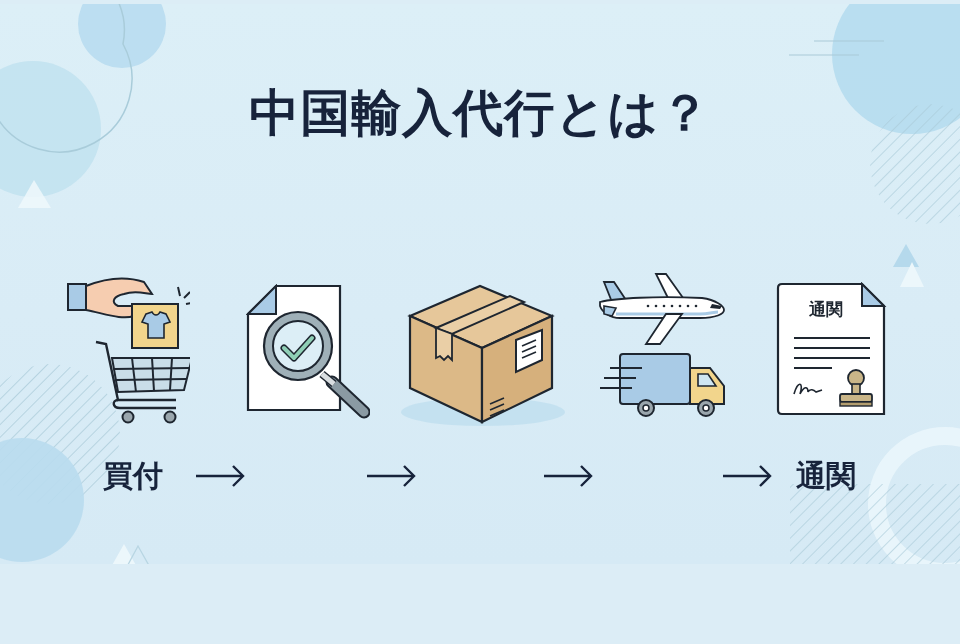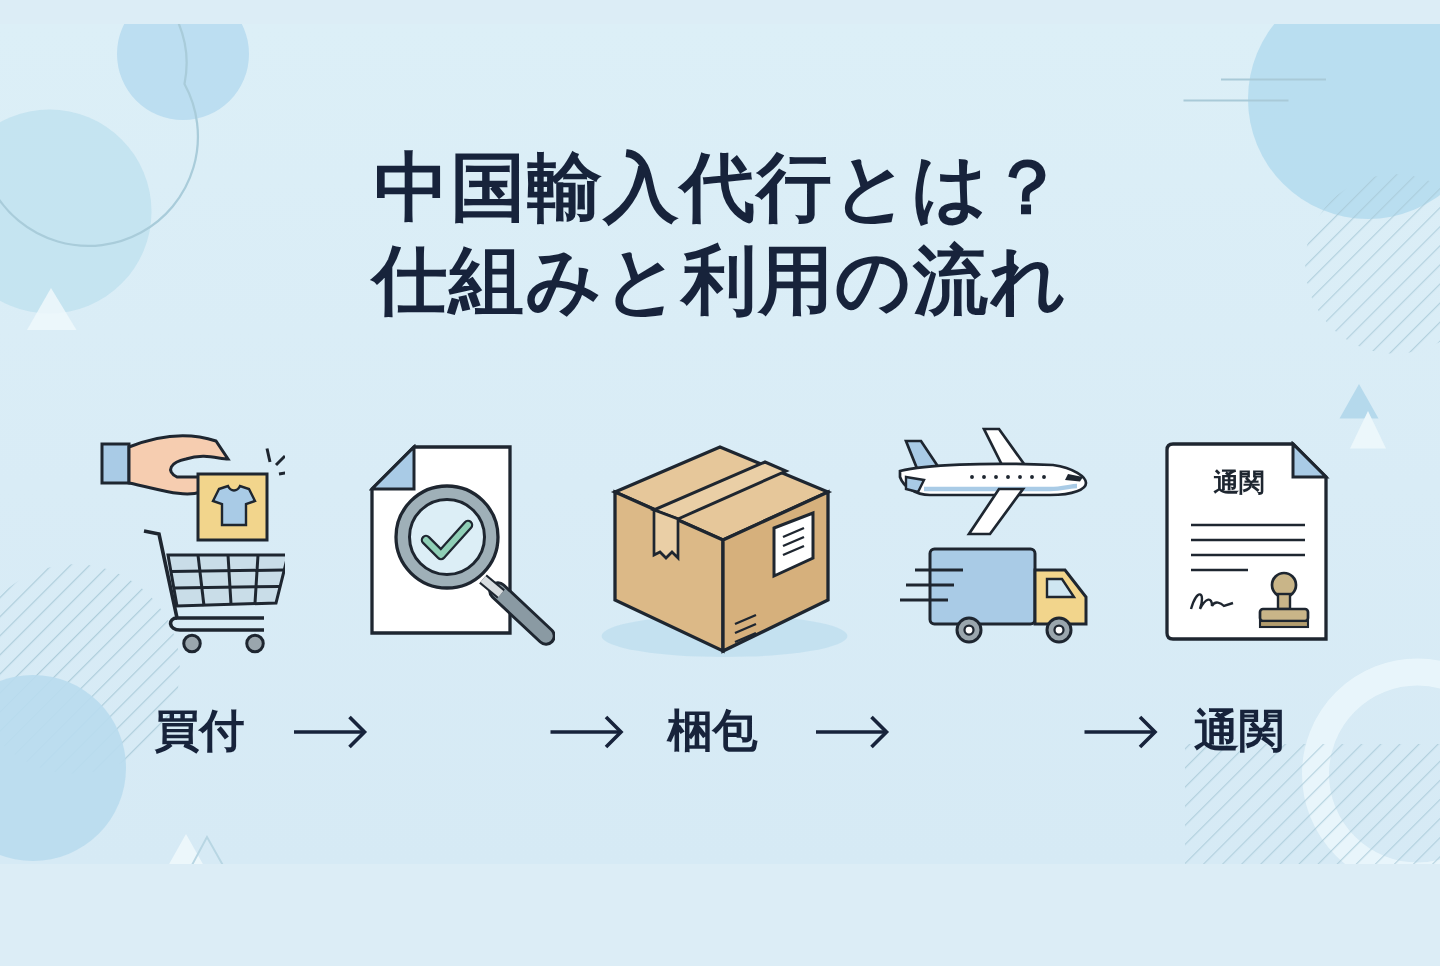--- a/index.html
+++ b/index.html
@@ -1,17 +1,17 @@
 <!DOCTYPE html>
 <html><head>
 <meta charset="utf-8">
 <style>
   html,body{margin:0;padding:0;}
   body{width:960px;height:644px;overflow:hidden;background:#dcedf6;font-family:"DejaVu Sans","Liberation Sans",sans-serif;position:relative;}
-  .canvas{position:absolute;left:0;top:16px;width:960px;height:560px;background:linear-gradient(180deg,#dceff7 0%,#d9ecf6 55%,#d6eaf5 100%);overflow:hidden;font-family:Liberation Serif, serif;}
+  .canvas{position:absolute;left:0;top:4px;width:960px;height:560px;background:linear-gradient(180deg,#dceff7 0%,#d9ecf6 55%,#d6eaf5 100%);overflow:hidden;font-family:Liberation Serif, serif;}
   .deco{position:absolute;}
   .title{position:absolute;left:0;top:78px;width:960px;text-align:center;color:#17233b;font-weight:bold;font-size:50px;line-height:62px;letter-spacing:1px;}
   .title div{margin:0;}
   .icon{position:absolute;}
   .steps{position:absolute;top:450px;left:0;width:960px;height:50px;}
   .step-label{position:absolute;top:0;font-size:30px;font-weight:bold;color:#17233b;line-height:44px;}
   .arrow{position:absolute;top:8px;}
 </style>
 </head>
 <body>
@@ -53,21 +53,20 @@
     <polygon points="138,542 100,613 178,613" fill="none" stroke="#b8d6e3" stroke-width="1.3"></polygon>
     <polygon points="188,568 178,586 199,586" fill="#b4d8ea"></polygon>
     <line x1="30" y1="590" x2="124" y2="590" stroke="#b6d5e2" stroke-width="1.2"></line>
 
     <circle cx="945" cy="500" r="68" fill="none" stroke="#edf8fc" stroke-width="18" opacity="0.75"></circle>
     <rect x="790" y="480" width="170" height="164" fill="url(#stripes)" clip-path="url(#clipBR)" opacity="0.8"></rect>
   </svg>
 
   <div class="title">
     <div>中国輸入代行とは？</div>
-    <div>仕組みと利用の流れ</div>
   </div>
 
   <svg class="icon" style="left:66px;top:268px;" width="124" height="152" viewBox="0 0 124 152">
 
     <rect x="2" y="12" width="18" height="26" fill="#a9cbe6" stroke="#1e2630" stroke-width="2"></rect>
 
     <path d="M20,14 C40,6 60,4 78,10 L86,22 C80,22 70,18 58,22 C48,24 44,30 52,34 L68,34 L68,44 C56,48 40,42 20,38 Z" fill="#f6cdb0" stroke="#1e2630" stroke-width="2"></path>
 
     <rect x="66" y="32" width="46" height="44" fill="#f2d58c" stroke="#1e2630" stroke-width="2"></rect>
     <path d="M80,42 L86,40 C88,44 92,44 94,40 L100,42 L104,50 L98,52 L98,66 L82,66 L82,52 L76,50 Z" fill="#a9cbe6" stroke="#1e2630" stroke-width="1.6"></path>
@@ -168,21 +167,20 @@
   <div class="steps">
     <div class="step-label" style="left:103px;">買付</div>
     <svg class="arrow" style="left:195px;" width="50" height="28" viewBox="0 0 50 28">
         <line x1="1" y1="14" x2="47" y2="14" stroke="#17233b" stroke-width="2.4"></line>
         <polyline points="38,4 48,14 38,24" fill="none" stroke="#17233b" stroke-width="2.4"></polyline>
       </svg>
     <svg class="arrow" style="left:366px;" width="50" height="28" viewBox="0 0 50 28">
         <line x1="1" y1="14" x2="47" y2="14" stroke="#17233b" stroke-width="2.4"></line>
         <polyline points="38,4 48,14 38,24" fill="none" stroke="#17233b" stroke-width="2.4"></polyline>
       </svg>
-    <div class="step-label" style="left:445px;">梱包</div>
     <svg class="arrow" style="left:543px;" width="50" height="28" viewBox="0 0 50 28">
         <line x1="1" y1="14" x2="47" y2="14" stroke="#17233b" stroke-width="2.4"></line>
         <polyline points="38,4 48,14 38,24" fill="none" stroke="#17233b" stroke-width="2.4"></polyline>
       </svg>
     <svg class="arrow" style="left:722px;" width="50" height="28" viewBox="0 0 50 28">
         <line x1="1" y1="14" x2="47" y2="14" stroke="#17233b" stroke-width="2.4"></line>
         <polyline points="38,4 48,14 38,24" fill="none" stroke="#17233b" stroke-width="2.4"></polyline>
       </svg>
     <div class="step-label" style="left:796px;">通関</div>
   </div>

